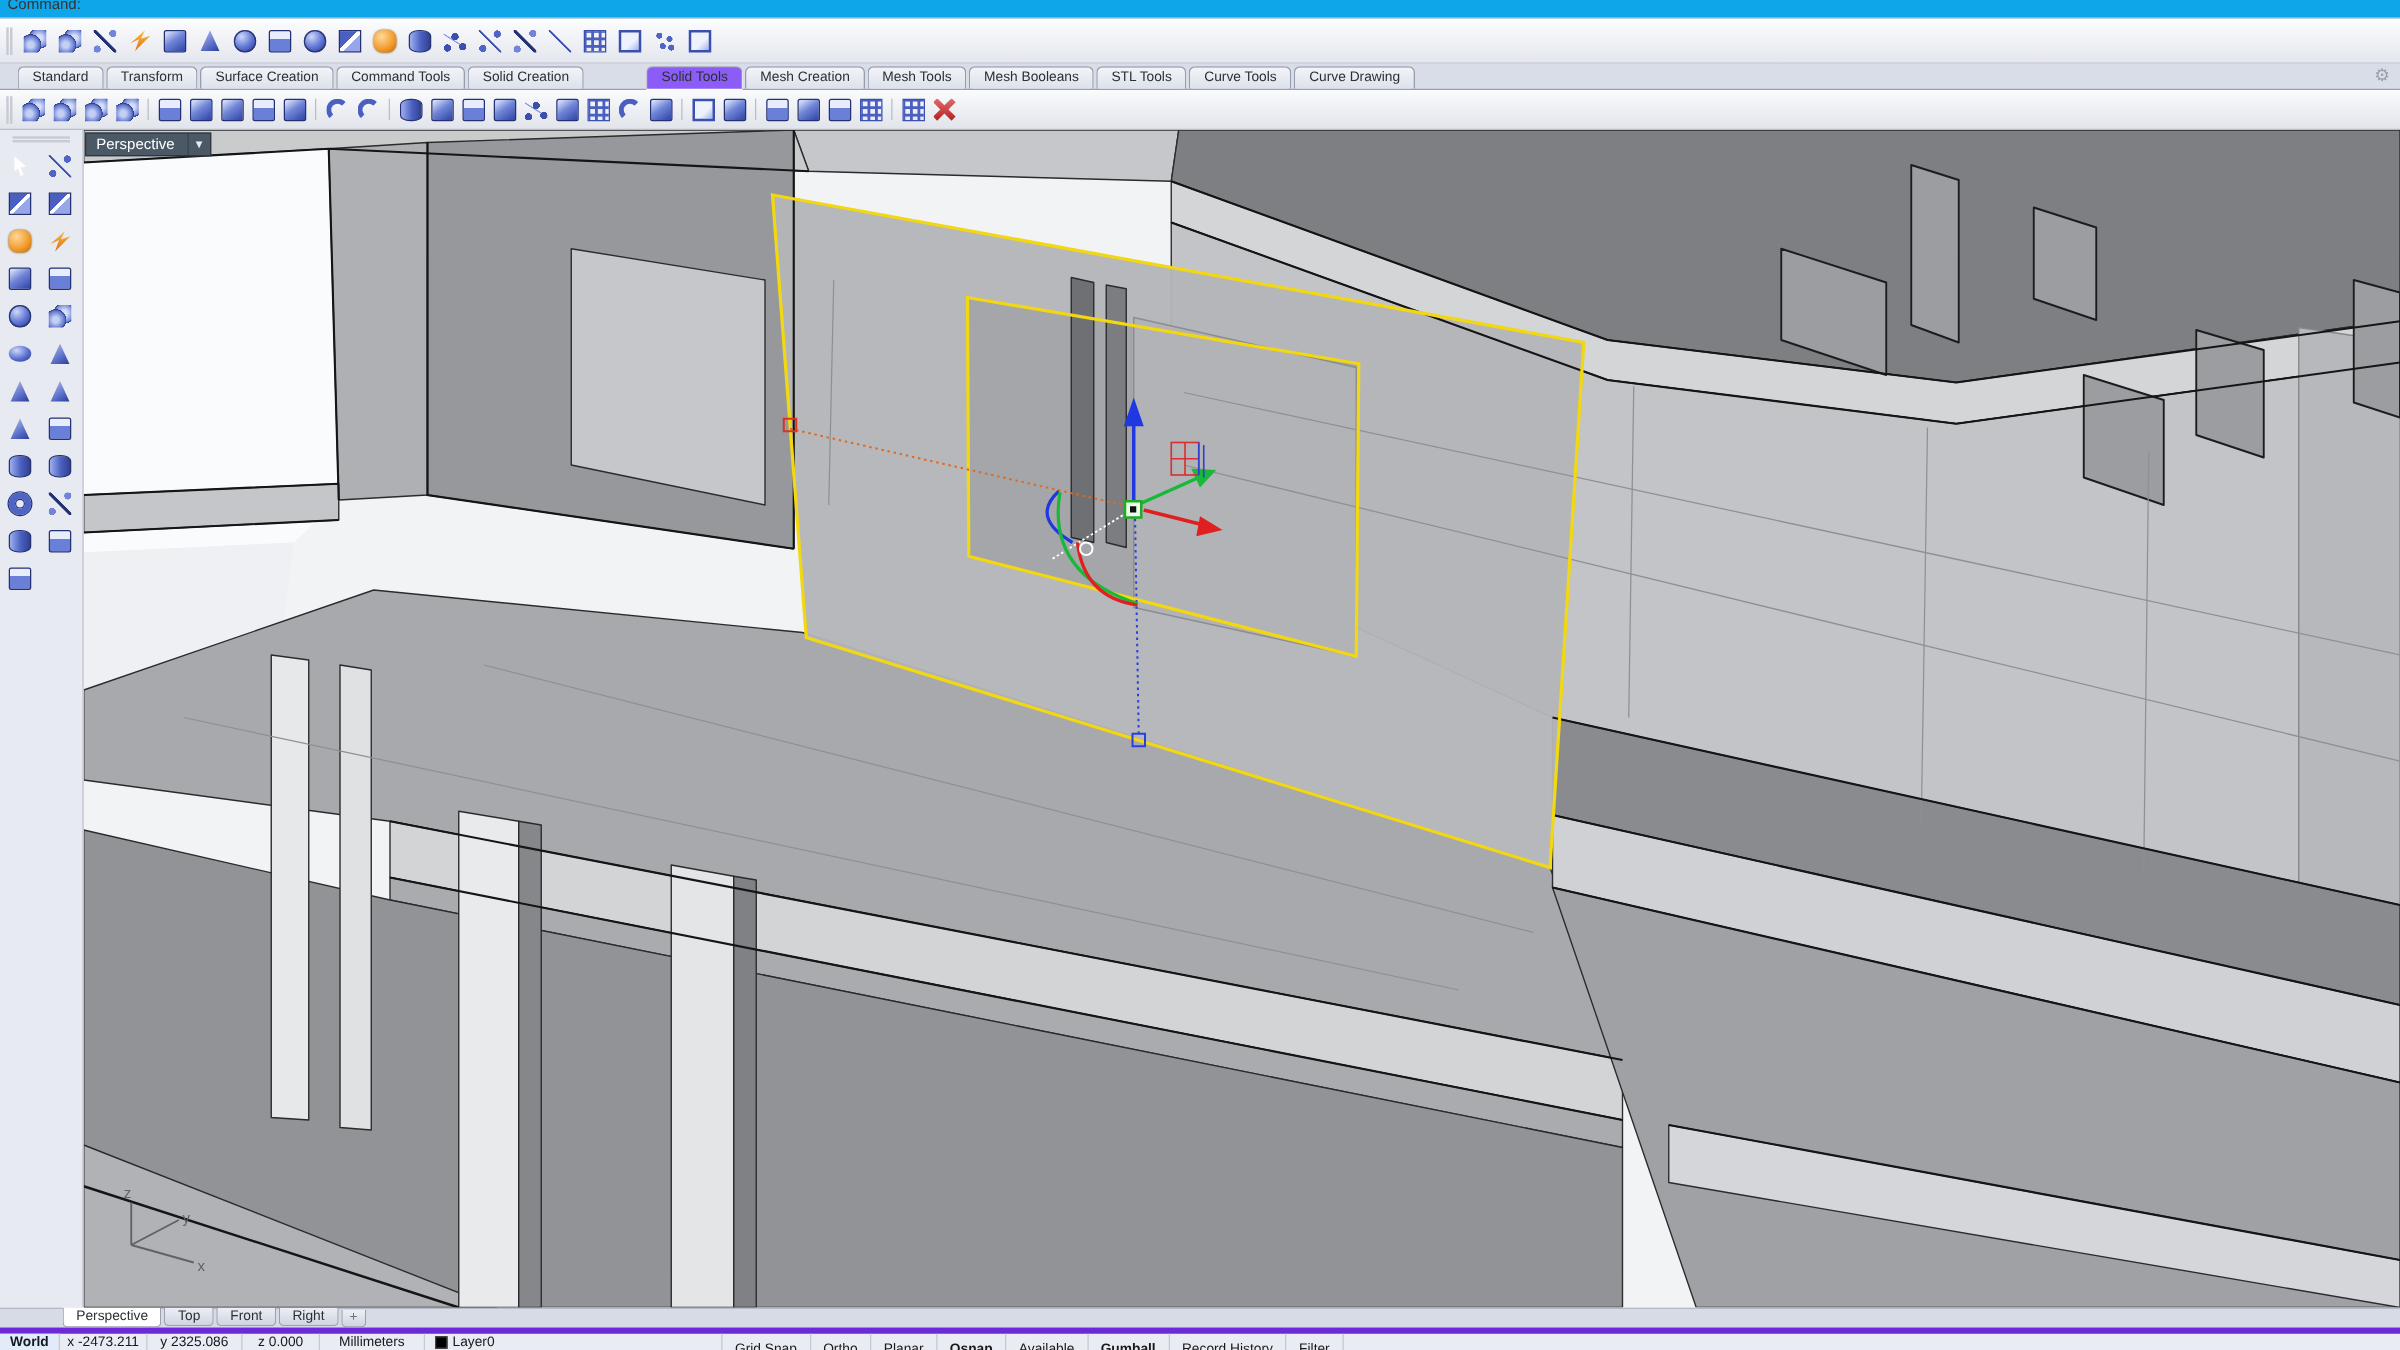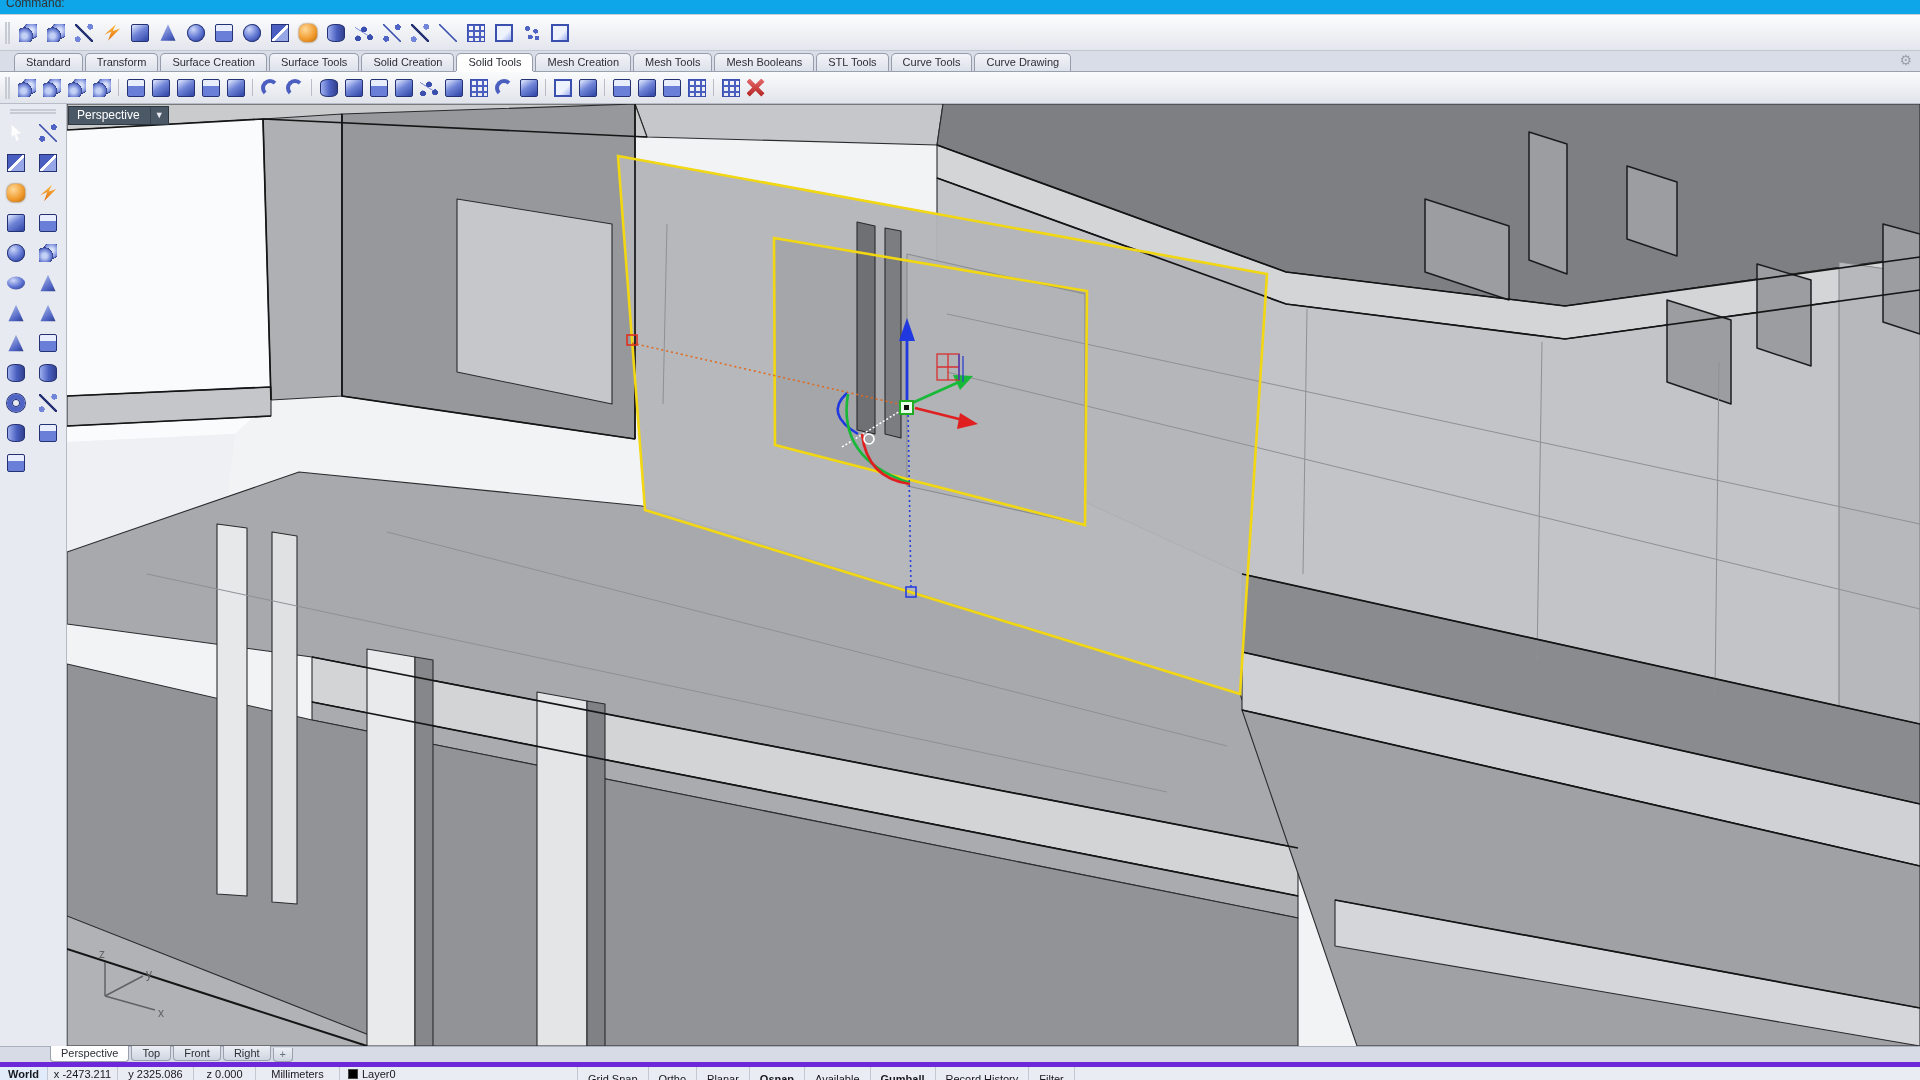--- a/index.html
+++ b/index.html
@@ -19,22 +19,22 @@
   .toolbar2 .tb-icon{width:23px;height:23px;margin:1px;}
   .sep-before{margin-left:10px !important;position:relative;}
   .sep-before::before{content:"";position:absolute;left:-6px;top:3px;bottom:3px;width:1px;background:#b8bdc8;}
 
   
   .tabrow{height:21px;background:#d8dde7;display:flex;align-items:flex-end;padding:0 2px 0 14px;
     border-bottom:1px solid #9aa0ae;position:relative;}
   .tab{font-size:11px;color:#2c2f36;background:linear-gradient(#f2f4f8,#dde1ea);
     border:1px solid #969cab;border-bottom:none;border-radius:5px 5px 0 0;
     padding:2px 11px 3px 11px;margin-right:2px;white-space:nowrap;cursor:pointer;}
-  .tab.active{background:#ffffff;font-weight:normal;position:relative;z-index:2;
-    box-shadow:0 1px 0 #fff;}
+  .tab.active{background:#8b5cf6;font-weight:normal;position:relative;z-index:2;
+    box-shadow:0 1px 0 #fff;margin-left:48px;}
   .tab-gear{position:absolute;right:8px;top:1px;font-size:14px;color:#9aa0ac;cursor:pointer;}
 
   
   .main{display:flex;height:942px;}
   .side{width:67px;background:#e7eaf0;border-right:1px solid #b6bac4;padding-top:3px;}
   .side .sgrip{height:5px;margin:2px 10px 6px 10px;border-top:2px solid #c7cbd4;border-bottom:2px solid #c7cbd4;}
   .side-grid{display:grid;grid-template-columns:28px 28px;justify-content:center;gap:4px 4px;}
   .sb-icon{width:26px;height:26px;display:flex;align-items:center;justify-content:center;border-radius:3px;}
 
   .vp-wrap{position:relative;width:1853px;height:942px;background:#f2f3f5;overflow:hidden;}
@@ -177,21 +177,21 @@
       </div>
     </div>
 </div>
 
 <div class="tabrow">
   <div style="display:flex;align-items:flex-start;">
 
   <div class="tab">Standard</div>
       <div class="tab">Transform</div>
       <div class="tab">Surface Creation</div>
-      <div class="tab">Surface Tools</div>
+      <div class="tab">Command Tools</div>
       <div class="tab">Solid Creation</div>
       <div class="tab active">Solid Tools</div>
       <div class="tab">Mesh Creation</div>
       <div class="tab">Mesh Tools</div>
       <div class="tab">Mesh Booleans</div>
       <div class="tab">STL Tools</div>
       <div class="tab">Curve Tools</div>
       <div class="tab">Curve Drawing</div>
     </div>
   <span class="tab-gear">⚙</span>

